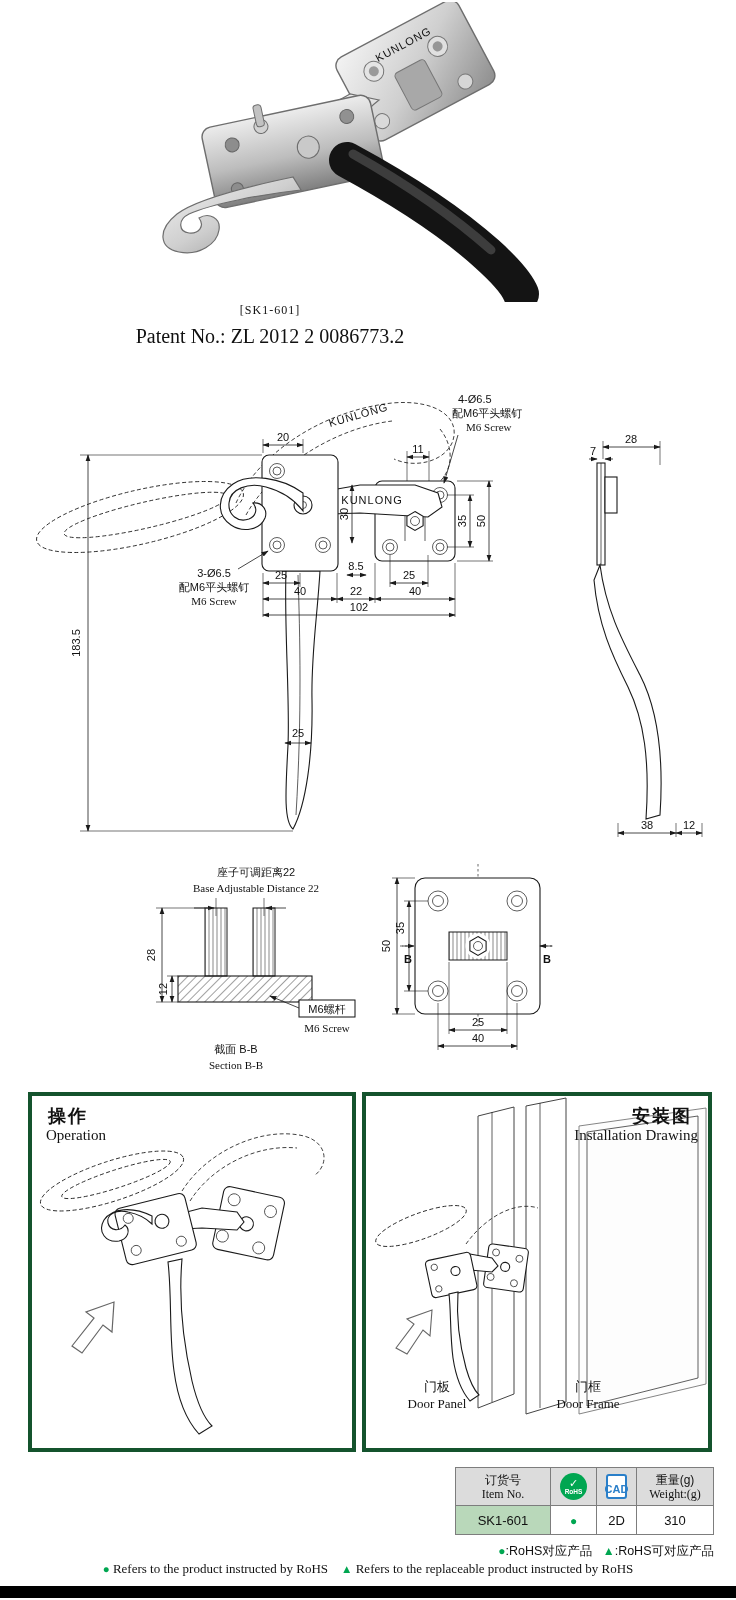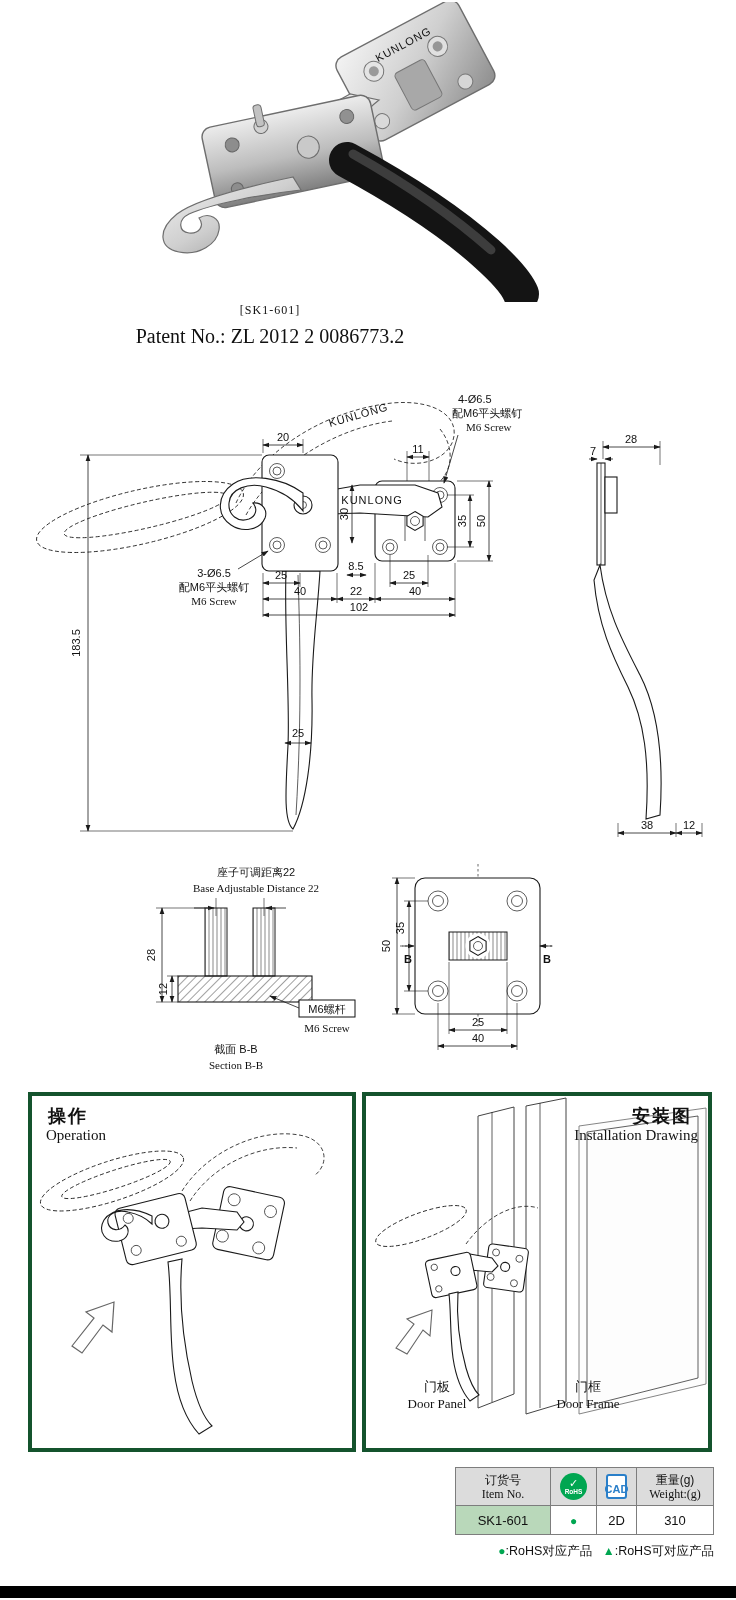--- a/index.html
+++ b/index.html
@@ -488,15 +488,22 @@
     </tr>
   </tbody>
     </table>
 
   <div class="abs legend-cn cjk">
     <span class="green">●</span><span>:RoHS对应产品</span>
     &nbsp;
     <span class="green">▲</span><span>:RoHS可对应产品</span>
   </div>
 
+  <div class="abs legend-en ser">
+    <span class="green">●</span>
+    <span>Refers to the product instructed by RoHS</span>
+    &nbsp;&nbsp;
+    <span class="green">▲</span>
+    <span>Refers to the replaceable product instructed by RoHS</span>
+  </div>
 
   <div class="abs bottom-bar"></div>
 </div>
 
 </body></html>

